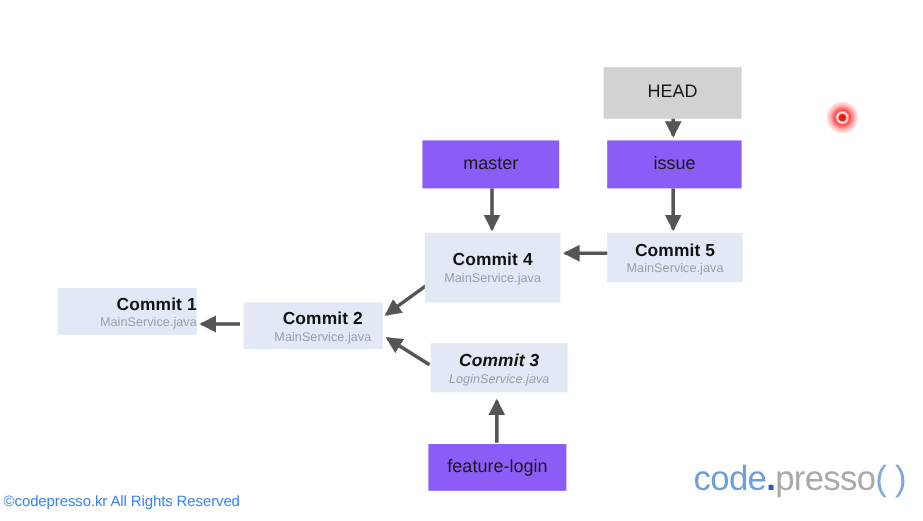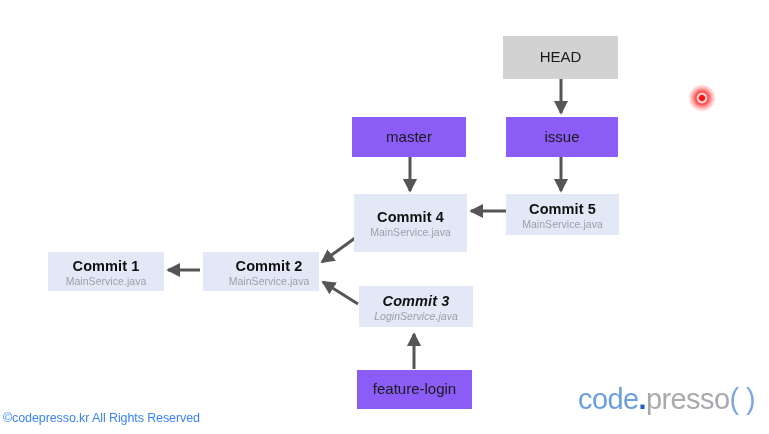--- a/index.html
+++ b/index.html
@@ -49,20 +49,21 @@
     color: #1a1a1a;
     font-size: 15px;
     font-weight: 400;
   }
 
   .node.head {
     background: #d2d2d2;
     color: #1a1a1a;
     font-size: 15px;
     font-weight: 400;
+    margin-top: 20px;
   }
 
   .node.commit {
     background: #e2e8f6;
     padding-top: 2px;
   }
 
   .node.commit .c-title {
     font-size: 14.5px;
     font-weight: 700;
@@ -173,21 +174,21 @@
   </div>
 
   <div class="node branch" style="left:506px; top:117px; width:112px; height:40px;">
     <span>issue</span>
   </div>
 
   <div class="node branch" style="left:357px; top:370px; width:115px; height:39px;">
     <span>feature-login</span>
   </div>
 
-  <div class="node commit" style="left:48px; top:252px; width:116px; height:39px;">
+  <div class="node commit" style="left:48px; top:240px; width:116px; height:39px;align-items:flex-end;">
     <span class="c-title">Commit 1</span>
     <span class="c-file">MainService.java</span>
   </div>
 
   <div class="node commit" style="left:203px; top:252px; width:116px; height:39px;padding-left:16px;">
     <span class="c-title">Commit 2</span>
     <span class="c-file">MainService.java</span>
   </div>
 
   <div class="node commit" style="left:359px; top:286px; width:114px; height:41px;font-style:italic;">

